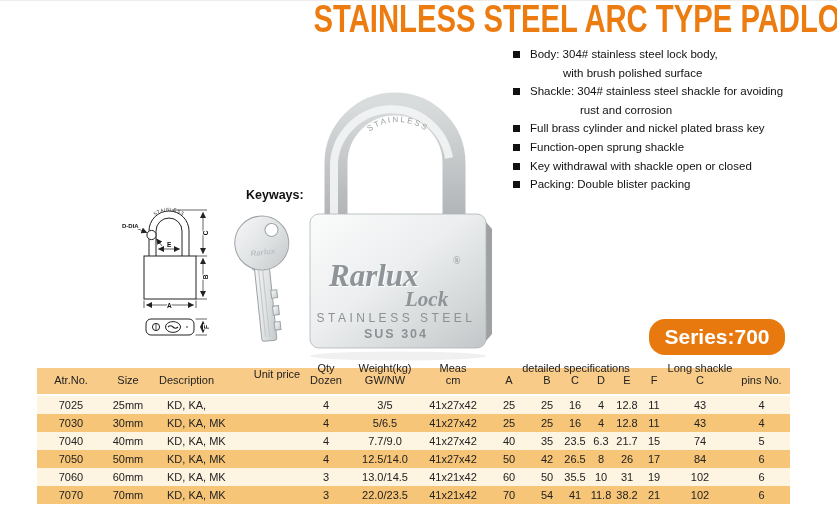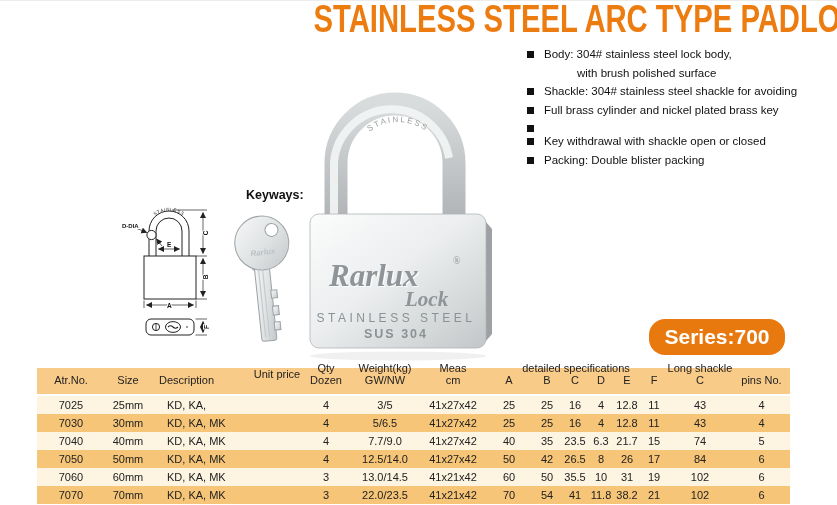--- a/index.html
+++ b/index.html
@@ -5,21 +5,21 @@
   html,body{margin:0;padding:0;background:#fff;}
   .page{position:relative;width:837px;height:505px;background:#fff;overflow:hidden;
         font-family:"Liberation Sans",sans-serif;border-top:1px solid #ececec;}
 
   
   .title{position:absolute;left:238px;top:-4px;width:604px;text-align:center;
          font-size:39px;font-weight:bold;color:#ED7C10;white-space:nowrap;
          transform:scaleX(0.75);transform-origin:50% 0;letter-spacing:0px;}
 
   
-  .features{position:absolute;left:527px;top:44px;width:300px;}
+  .features{position:absolute;left:513px;top:44px;width:300px;}
   .feature{display:flex;}
   .bullet{width:7px;height:7px;background:#111;margin:6px 10px 0 0;flex:none;}
   .ftext{font-size:11.5px;line-height:18.6px;color:#111;white-space:nowrap;}
   .fline2{padding-left:33px;}
   .fline2.deep{padding-left:50px;}
 
   
   .keyways{position:absolute;left:246px;top:187px;font-size:12.5px;font-weight:bold;color:#111;}
 
   
@@ -62,28 +62,30 @@
       <span class="bullet"></span>
       <div class="ftext">
         <div>Body: 304# stainless steel lock body,</div>
         <div class="fline2">with brush polished surface</div>
       </div>
     </div>
     <div class="feature">
       <span class="bullet"></span>
       <div class="ftext">
         <div>Shackle: 304# stainless steel shackle for avoiding</div>
+        <div class="fline2 deep">rust and corrosion</div>
       </div>
     </div>
     <div class="feature">
       <span class="bullet"></span>
       <div class="ftext">Full brass cylinder and nickel plated brass key</div>
     </div>
     <div class="feature">
       <span class="bullet"></span>
+      <div class="ftext">Function-open sprung shackle</div>
     </div>
     <div class="feature">
       <span class="bullet"></span>
       <div class="ftext">Key withdrawal with shackle open or closed</div>
     </div>
     <div class="feature">
       <span class="bullet"></span>
       <div class="ftext">Packing: Double blister packing</div>
     </div>
   </div>

